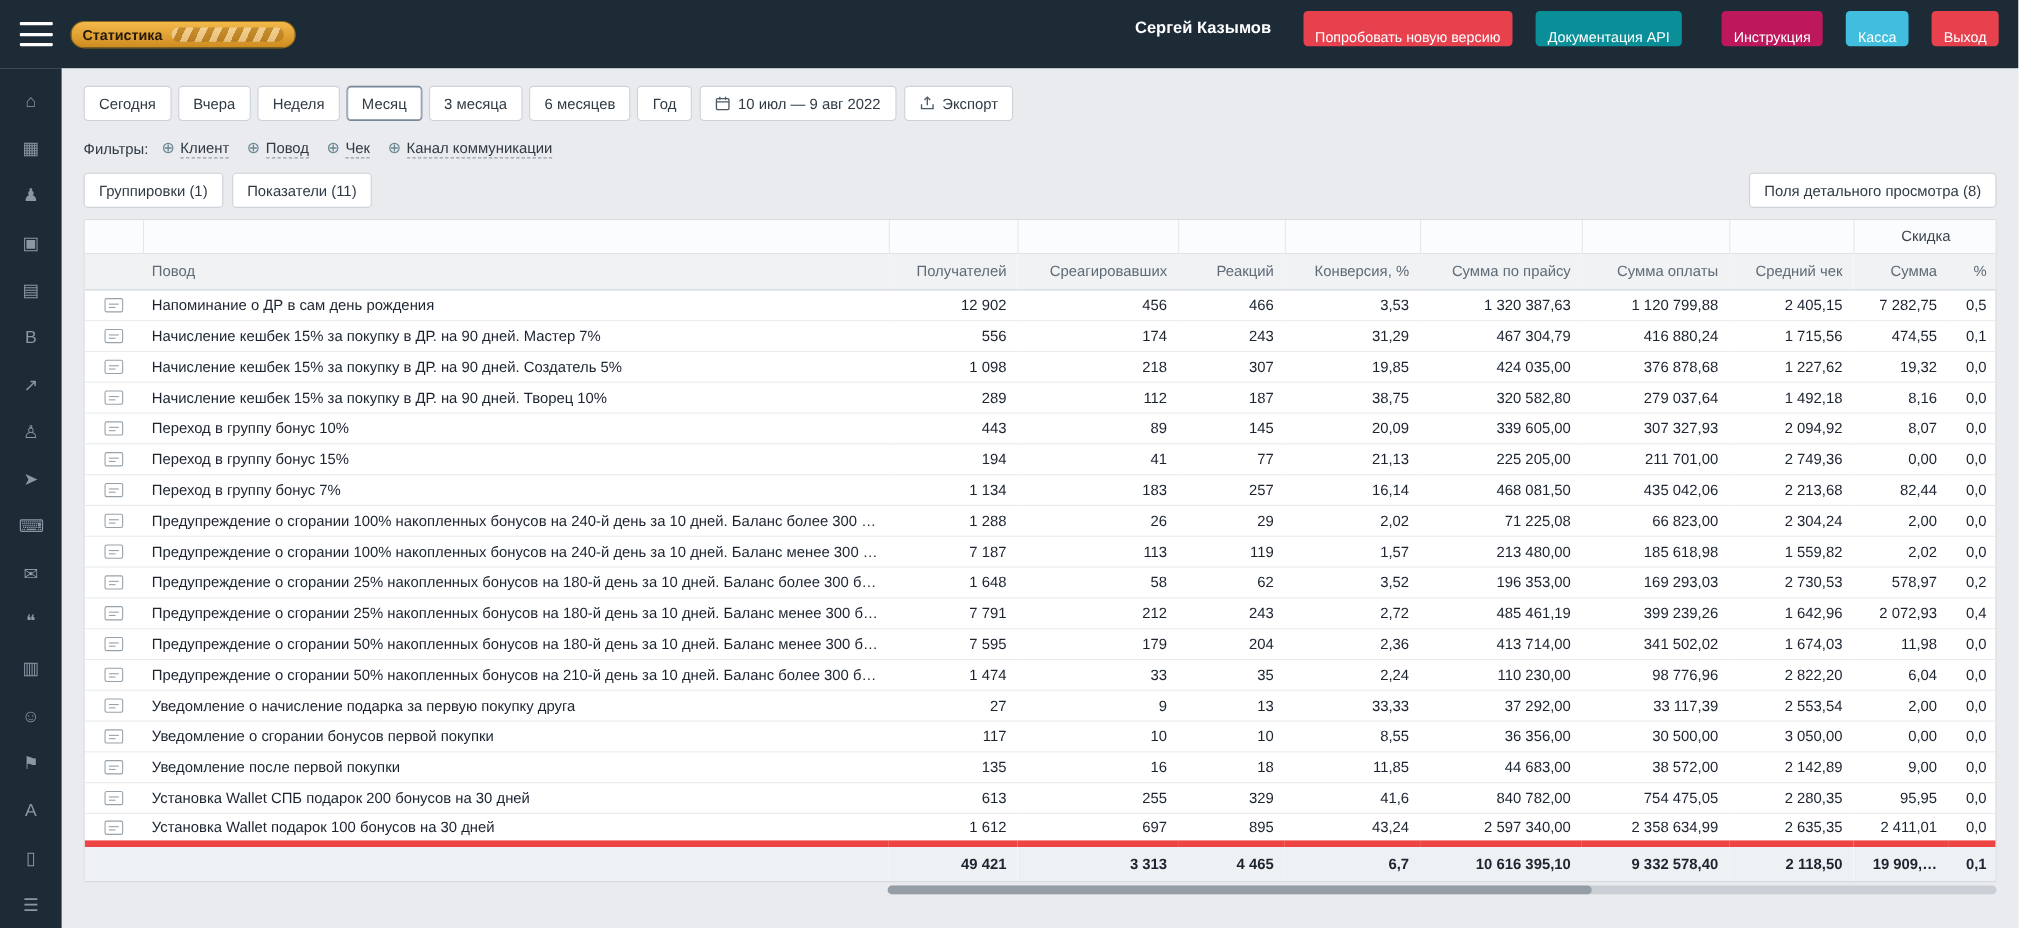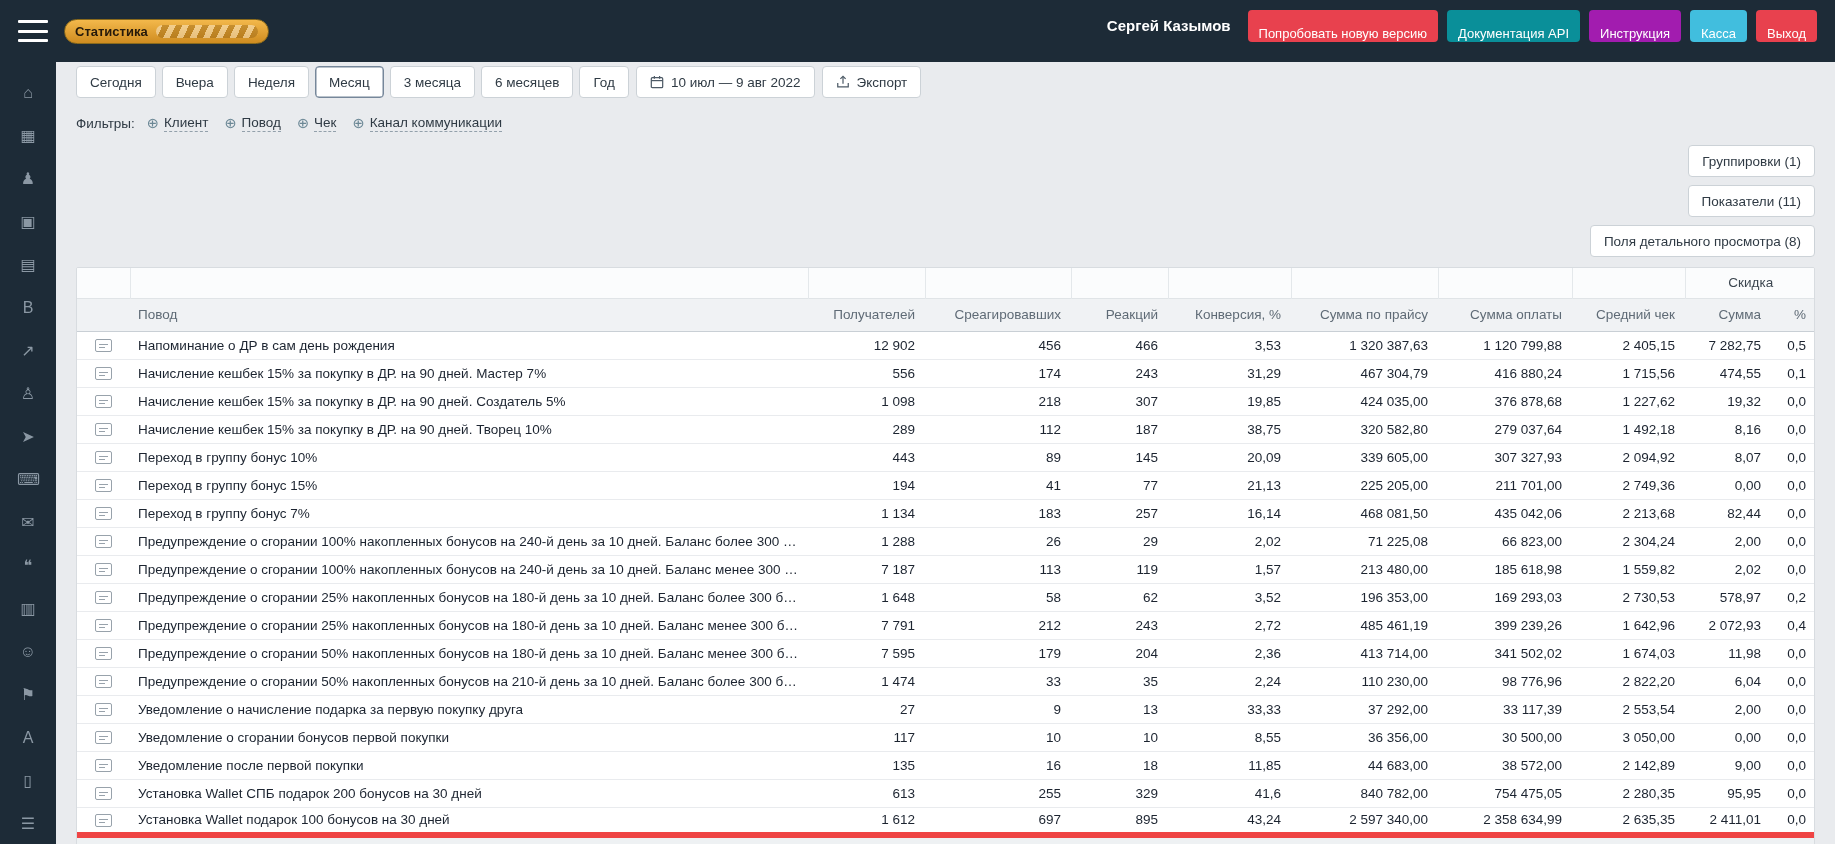--- a/index.html
+++ b/index.html
@@ -22,61 +22,61 @@
     margin-left: 16px; height: 25px; min-width: 205px;
     border: 1px solid #8a6a1c; border-radius: 13px;
     background: linear-gradient(180deg, #f3b84b, #cf8c20);
     display: flex; align-items: center; padding: 0 10px; gap: 8px;
   }
   .brand .brand-label { font-size: 13px; font-weight: 700; color: #25190a; white-space: nowrap; }
   .brand .brand-stripes {
     flex: 1; height: 13px; min-width: 80px; border-radius: 7px;
     background: repeating-linear-gradient(115deg, rgba(255,255,255,.40) 0 6px, rgba(115,70,5,.30) 6px 12px);
   }
-  .topbar-right { position: absolute; right: 18px; top: 0; height: 51px; display: flex; align-items: center; gap: 9px; }
+  .topbar-right { position: absolute; right: 18px; top: 0; height: 51px; display: flex; align-items: center; gap: 21px; }
   .username { color: #ffffff; font-size: 15px; font-weight: 700; margin-right: 8px; white-space: nowrap; }
   .tb-btn {
     border: none; height: 27px; padding: 16px 11px; border-radius: 4px;
     color: #ffffff; font-size: 13px; font-family: inherit; cursor: pointer; white-space: nowrap;
   }
 
   
   .sidebar {
     position: absolute; top: 62px; left: 0; width: 56px; height: 782px;
     background: #1d2b37; display: flex; flex-direction: column; align-items: center;
     padding-top: 22px; gap: 25px; z-index: 4;
   }
   .side-icon {
     width: 22px; height: 18px; color: #8b98a4; font-size: 16px; line-height: 18px;
     text-align: center; cursor: pointer; user-select: none;
   }
 
   
   .content {
     position: absolute; top: 62px; left: 56px; width: 1779px; height: 782px;
-    padding: 4px 20px 0 20px;
+    padding: 16px 20px 0 20px;
   }
 
   .toolbar-row { display: flex; align-items: center; gap: 7px; }
   .tabs { display: flex; gap: 6px; }
   .btn, .tab {
     height: 32px; padding: 0 13px; background: #ffffff;
     border: 1px solid #ccd2d7; border-radius: 4px;
     font-size: 13.5px; color: #2f3a44; font-family: inherit; cursor: pointer;
     display: inline-flex; align-items: center; gap: 7px; white-space: nowrap;
   }
   .tab.active { border-color: #76879a; box-shadow: inset 0 0 0 0.5px #76879a; }
 
   .filters-row { margin-top: 13px; display: flex; align-items: center; font-size: 13.5px; height: 24px; }
   .filters-label { color: #2f3a44; margin-right: 12px; }
   .filter-link { display: inline-flex; align-items: center; gap: 5px; margin-right: 16px; cursor: pointer; }
   .filter-link .plus { color: #6b8795; font-size: 14.5px; line-height: 14px; }
   .filter-link .flabel { color: #2f3a44; border-bottom: 1px dashed #93a0ab; padding-bottom: 1px; }
 
-  .controls-row { margin-top: 10px; display: flex; align-items: flex-end; gap: 8px; flex-direction: column; }
+  .controls-row { margin-top: 10px; display: flex; align-items: center; gap: 8px; }
   .controls-row .right { margin-left: auto; }
 
   
   .table-card {
     margin-top: 10px; width: 1739px; background: #ffffff;
     border: 1px solid #d8dce0; border-radius: 2px; overflow: hidden;
   }
   table { border-collapse: collapse; table-layout: fixed; width: 100%; font-size: 13.5px; }
   thead tr.group-row th { height: 30px; background: #fbfcfd; border-right: 1px solid #e4e8eb; font-weight: 400; }
   thead tr.group-row th.group-label { font-size: 13.5px; color: #3c4650; text-align: center; border-right: none; }
@@ -117,21 +117,21 @@
     </div>
   <div class="brand">
     <span class="brand-label">Статистика</span>
     <span class="brand-stripes"></span>
   </div>
   <div class="topbar-right">
     <span class="username">Сергей Казымов</span>
 
   <button class="tb-btn" style="background: rgb(232, 65, 78);">Попробовать новую версию</button>
       <button class="tb-btn" style="background: rgb(10, 143, 153);">Документация API</button>
-      <button class="tb-btn" style="background: #a21caf;">Инструкция</button>
+      <button class="tb-btn" style="background: #be185d; margin-left: 15px;">Инструкция</button>
       <button class="tb-btn" style="background: rgb(65, 190, 222);">Касса</button>
       <button class="tb-btn" style="background: rgb(232, 65, 78);">Выход</button>
     </div>
 </header>
 
 <nav class="sidebar">
 
 <div class="side-icon">⌂</div>
     <div class="side-icon">▦</div>
     <div class="side-icon">♟</div>

